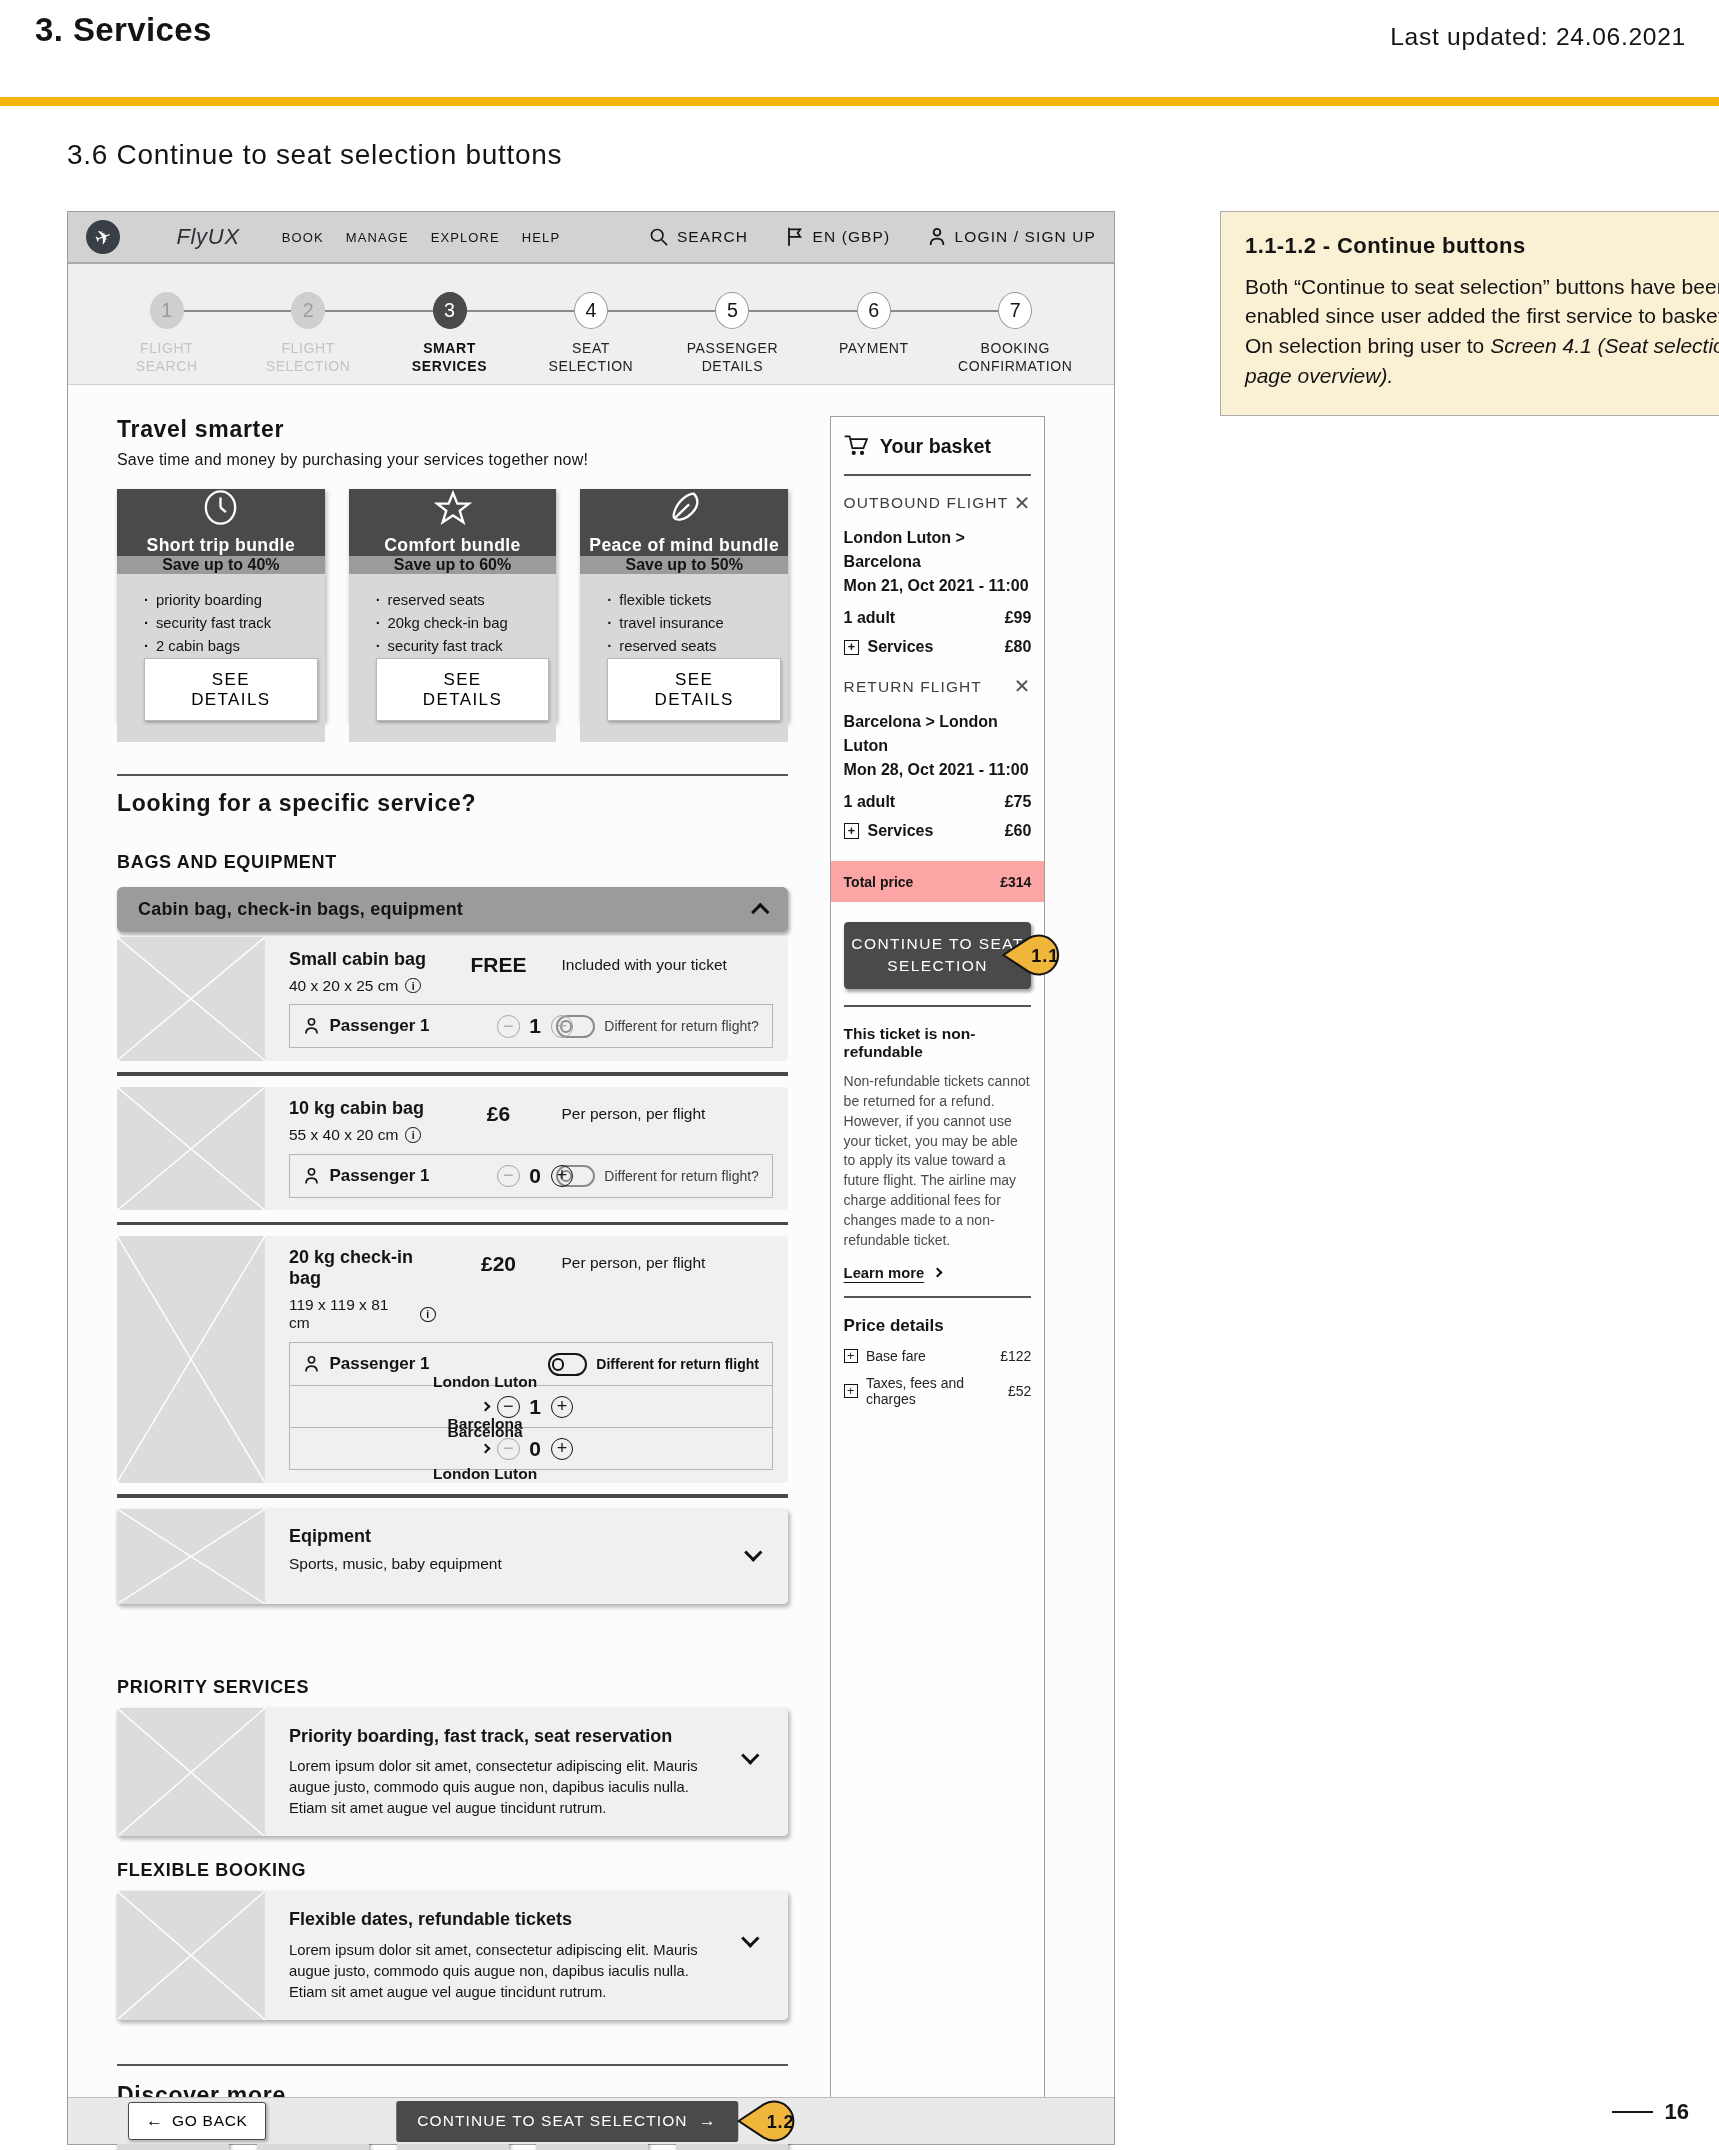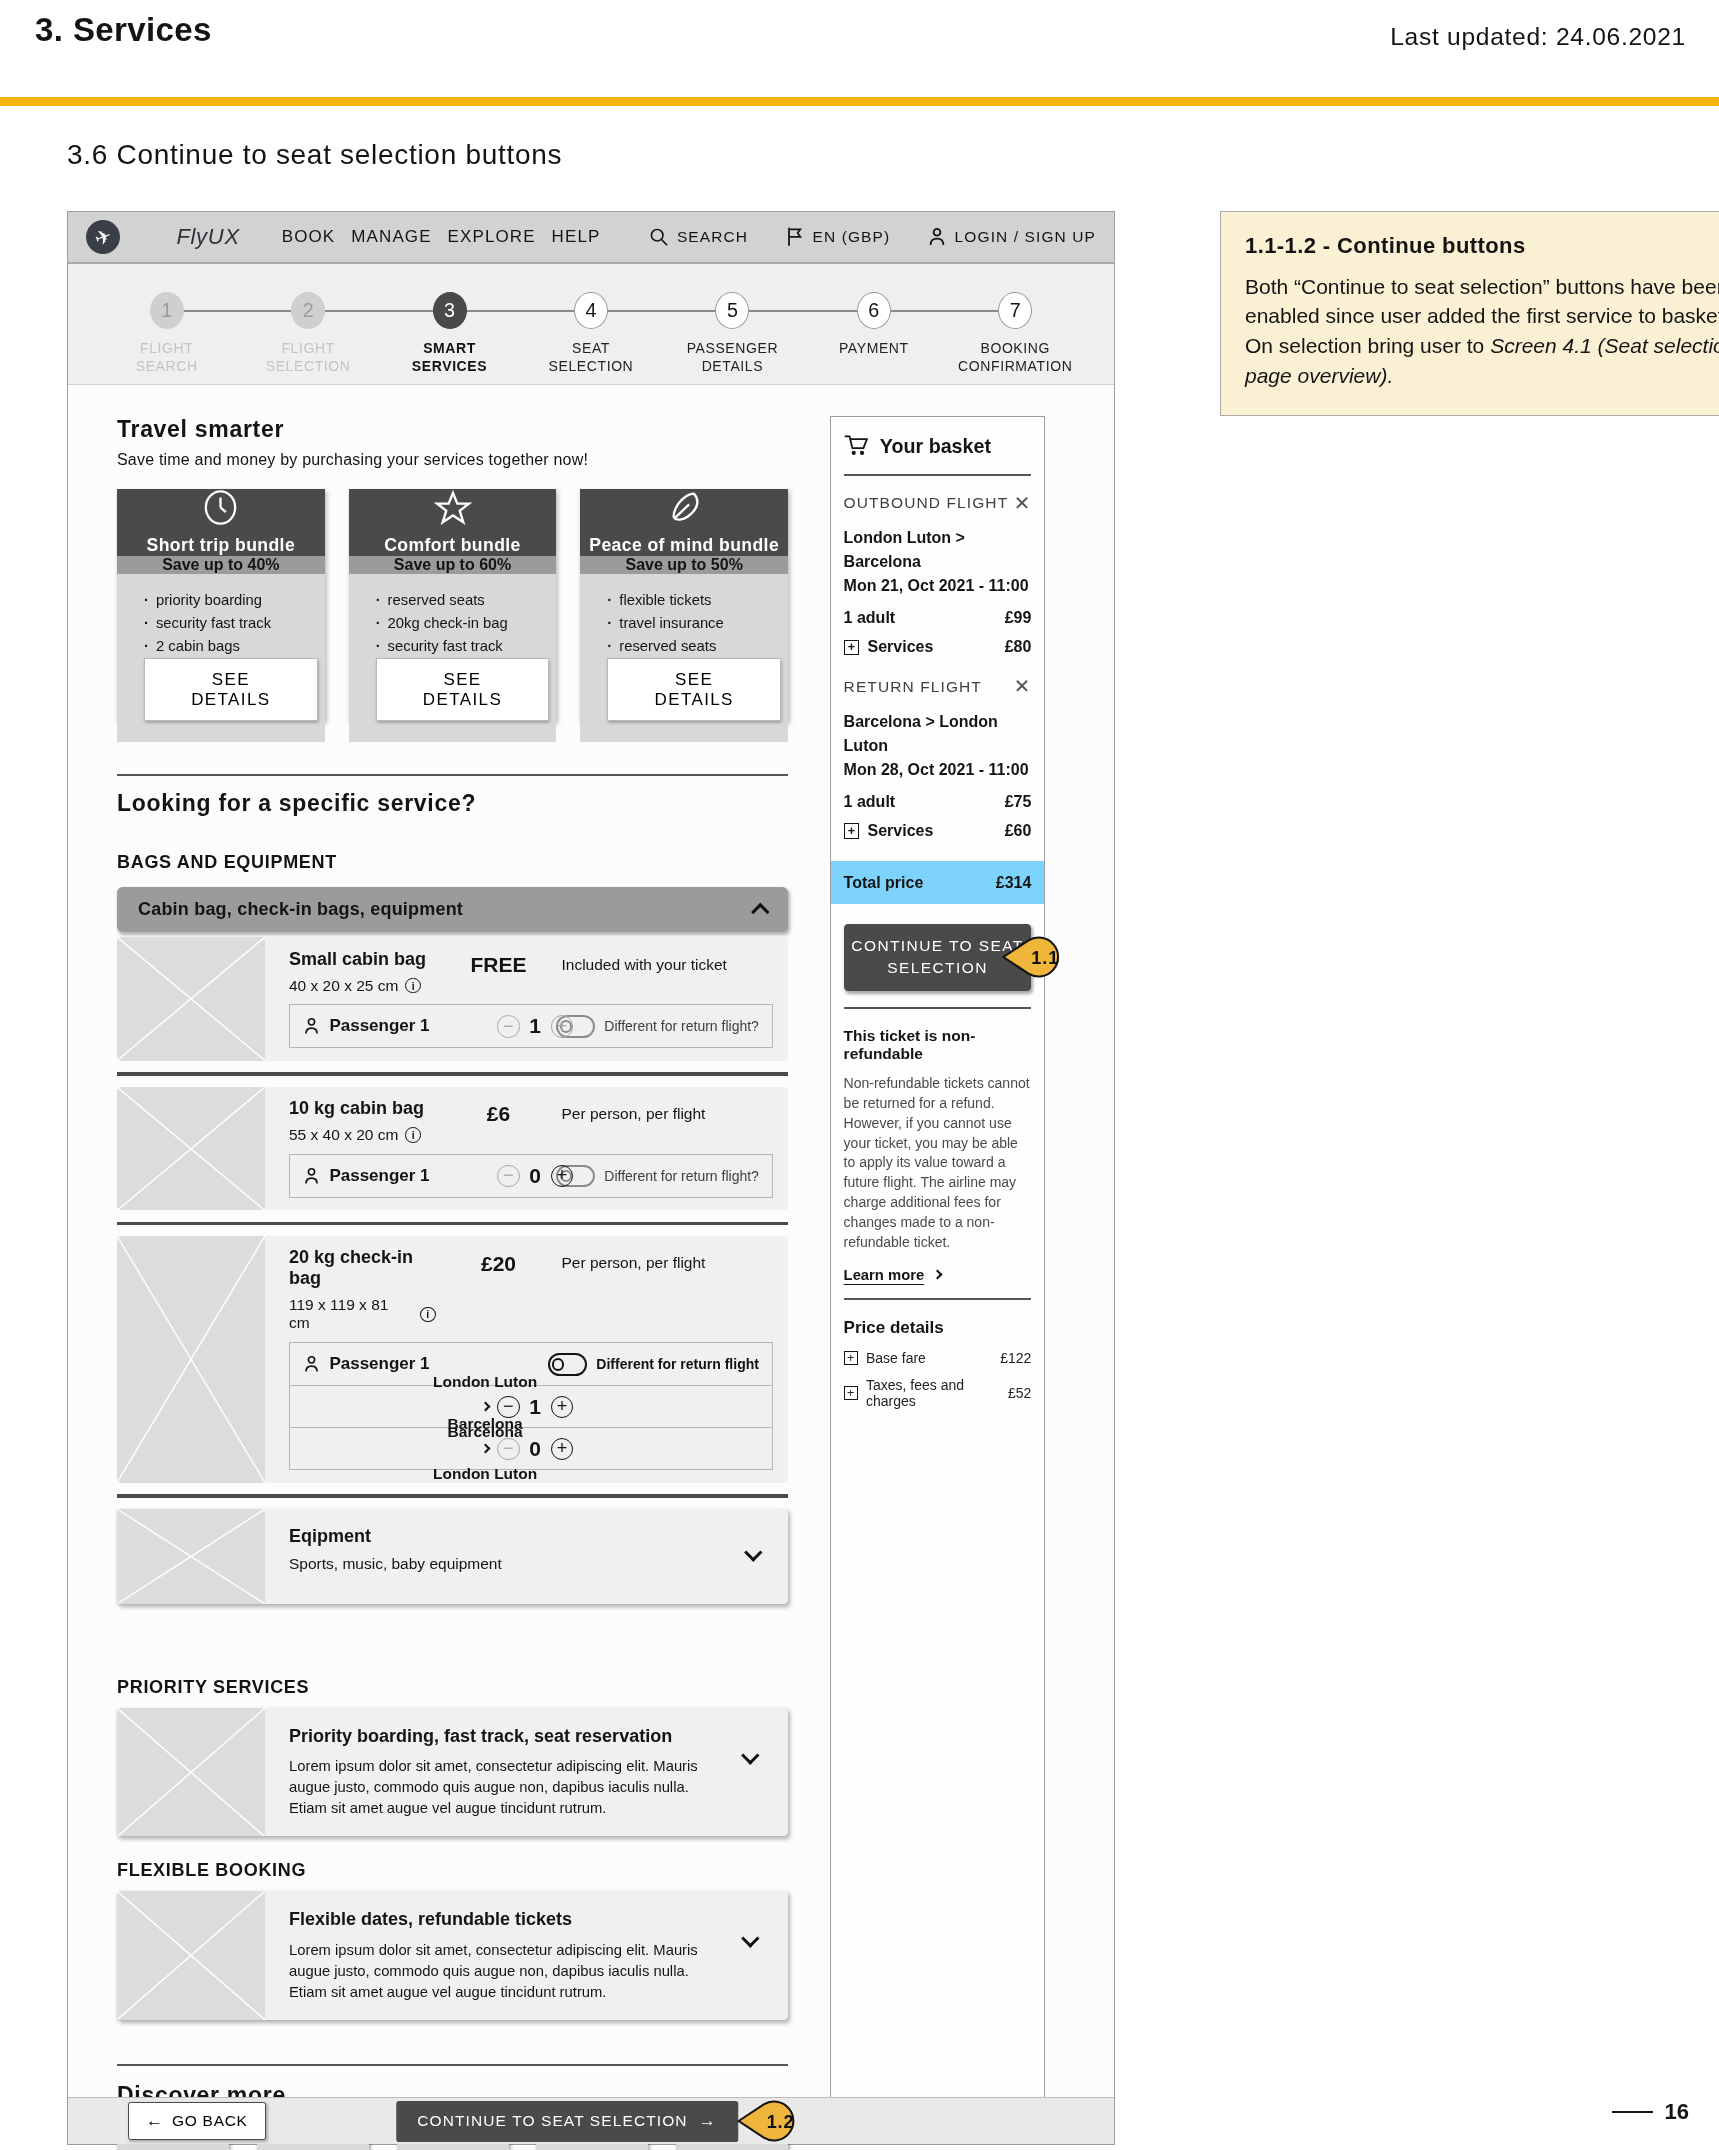--- a/index.html
+++ b/index.html
@@ -21,21 +21,21 @@
 
   
   .wireframe { position:absolute; left:67px; top:211px; width:1048px; height:1934px; border:1.4px solid #9E9E9E; background:#FCFCFC; }
 
   
   .navbar { height:52px; background:#D2D2D2; border-bottom:2.1px solid #A9A9A9; display:flex; align-items:center; padding:0 18px; }
   .logo { display:flex; align-items:center; gap:8.4px; margin-right:42px; }
   .logo-circle { width:34px; height:34px; border-radius:50%; background:#3A3F46; color:#fff; display:flex; align-items:center; justify-content:center; font-size:19.7px; transform:rotate(0deg); }
   .logo-circle span { display:block; transform:rotate(-20deg); }
   .logo-text { font-size:22px; font-style:italic; color:#2E3238; letter-spacing:0.7px;margin-left:48px; }
-  .nav-menu { display:flex; gap:16px; font-size:17px; letter-spacing:1.1px; }
+  .nav-menu { display:flex; gap:22px; font-size:13px; letter-spacing:1.1px; }
   .nav-right { margin-left:auto; display:flex; align-items:center; gap:38px; font-size:15.5px; letter-spacing:1.1px; }
   .nav-ic { display:inline-flex; align-items:center; gap:8.4px; }
   .nav-ic svg { display:block; }
 
   
   .stepper { position:relative; height:121px; background:#EFEFEF; border-bottom:1.4px solid #CFCFCF; display:flex; padding:0 28px; }
   .step-line { position:absolute; top:46px; left:9%; right:9%; height:2.1px; background:#8A8A8A; }
   .step { position:relative; flex:1; display:flex; flex-direction:column; align-items:center; padding-top:28px; z-index:1; }
   .step-circle { width:34px; height:37px; border-radius:50%; display:flex; align-items:center; justify-content:center; font-size:19.7px; background:#fff; border:1.4px solid #9A9A9A; color:#141414; }
   .step.done .step-circle { background:#CFCFCF; border-color:#CFCFCF; color:#9A9A9A; }
@@ -126,21 +126,21 @@
   .b-hr { height:2.1px; background:#555; border:0; margin:15.5px 0 18px 0; }
   .b-seg-label { display:flex; align-items:center; font-size:15.5px; letter-spacing:1.1px; color:#3E3E3E; }
   .b-seg-label .lbl { text-underline-offset:3.5px; cursor:pointer; }
   .b-close { margin-left:auto; font-size:19.7px; color:#555; cursor:pointer; line-height:1; }
   .b-route { margin-top:12.6px; font-size:16px; font-weight:700; line-height:1.5; }
   .b-line { display:flex; margin-top:11.2px; font-size:16px; font-weight:700; align-items:center; }
   .b-line .val { margin-left:auto; }
   .plussq { width:15.5px; height:15.5px; border:1.4px solid #141414; display:inline-flex; align-items:center; justify-content:center; font-size:12.6px; margin-right:8.4px; flex:0 0 auto; }
   .plussq::before { content:"+"; }
   .b-seg { margin-bottom:21px; }
-  .b-total { background:#7dd3fc; margin:2.8px -12.6px 0 -12.6px; padding:12.6px 12.6px; display:flex; font-size:16px; font-weight:700; }
+  .b-total { background:#fca5a5; margin:2.8px -12.6px 0 -12.6px; padding:12.6px 12.6px; display:flex; font-size:14px; font-weight:700; }
   .b-total .val { margin-left:auto; }
   .b-continue { position:relative; margin-top:19.7px; width:100%; background:#4A4A4A; color:#fff; border:0; border-radius:4.2px; padding:11.2px 7px; font-size:15.5px; letter-spacing:1.4px; line-height:1.45; font-family:inherit; cursor:pointer; box-shadow:1.4px 2.1px 3.5px rgba(0,0,0,.35); }
   .badge { position:absolute; z-index:5; }
   .badge text { font-weight:700; font-size:26px; fill:#111; }
   .badge-11 { right:-41px; top:50%; transform:translateY(-50%); }
   .refund-title { font-size:15.5px; font-weight:700; margin-top:4.2px; }
   .refund-body { margin-top:11.2px; font-size:14px; line-height:1.42; color:#4A4A4A; }
   .learn-more { margin-top:14px; font-size:14.8px; font-weight:700; display:inline-flex; align-items:center; gap:10px; text-decoration:underline; text-underline-offset:3.5px; cursor:pointer; }
   .pd-title { font-size:17px; font-weight:700; }
   .pd-line { display:flex; align-items:center; margin-top:11.2px; font-size:14px; color:#222; }

